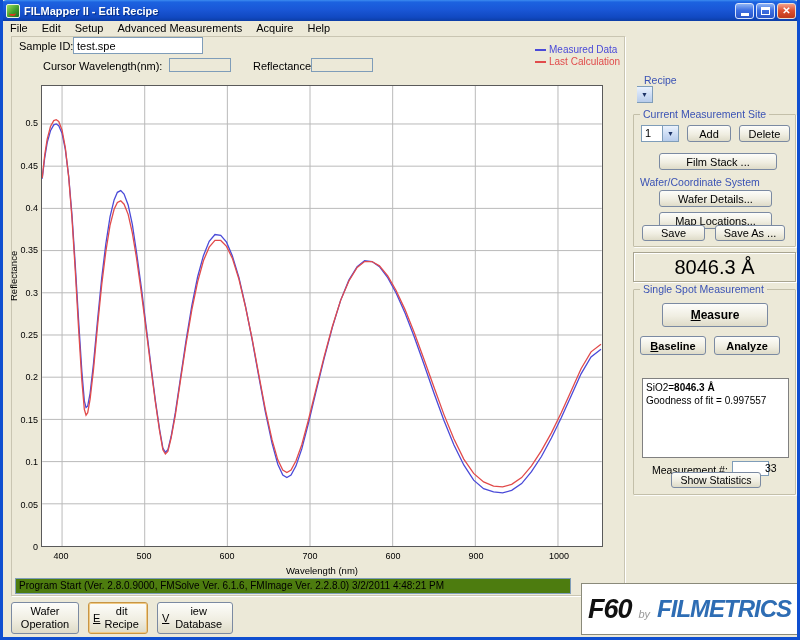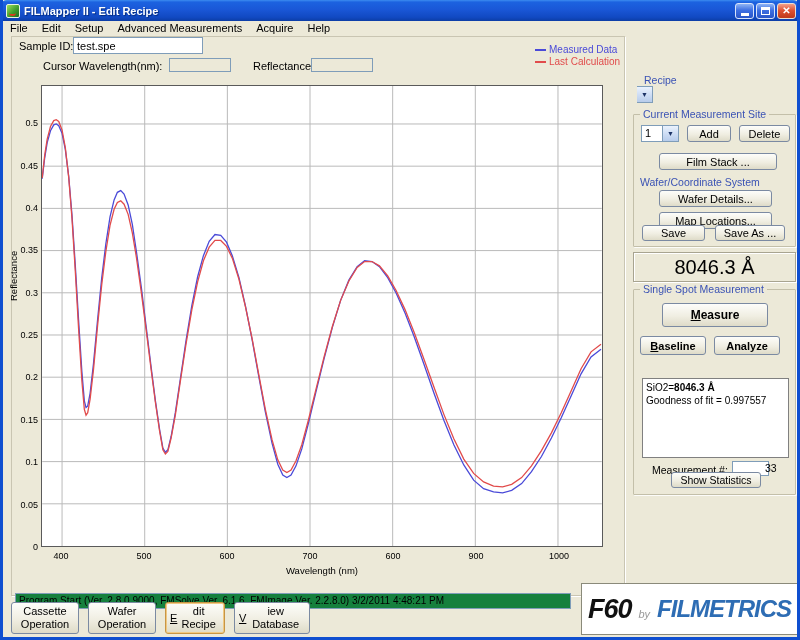--- a/index.html
+++ b/index.html
@@ -82,22 +82,22 @@
 
   .thickness-box { position:absolute; left:0; top:178px; width:163px; height:30px;
     border:1px solid #a8a490; box-shadow:inset 1px 1px 0 #fff, 1px 1px 0 #fff;
     display:flex; align-items:center; justify-content:center; font-size:20px; color:#000; }
 
   .result-box { position:absolute; left:8px; top:88px; width:147px; height:80px;
     border:1px solid #808080; background:#fff; font-size:10px; padding:2px 3px; line-height:13px; }
 
   
   .statusbar { position:absolute; left:12px; top:578px; width:556px; height:16px;
-    border:1px solid #7f9db9; background:#15803d; font-size:10px; line-height:14px; padding:0 3px;
-    white-space:nowrap; overflow:hidden;margin-top:15px; }
+    border:1px solid #7f9db9; background:#4d7c0f; font-size:10px; line-height:14px; padding:0 3px;
+    white-space:nowrap; overflow:hidden; }
   .bottom-nav { position:absolute; left:8px; top:602px; display:flex; gap:9px; }
   .bottom-nav .btn { height:32px; text-align:center; line-height:13px; font-size:11px; padding:0 4px; }
   .btn.active { border:1px solid #c89544; box-shadow:inset 0 0 0 1px #efc983; }
 
   .logo-box { position:absolute; left:578px; top:583px; width:217px; height:52px; background:#fff;
     border:1px solid #8a8a7a; display:flex; align-items:center; justify-content:center; gap:7px; }
   .logo-f60 { font-size:27px; font-weight:bold; font-style:italic; color:#111; letter-spacing:-1px; }
   .logo-by { font-size:11px; color:#9a9a9a; font-style:italic; margin-top:10px; }
   .logo-brand { font-size:24px; font-weight:bold; font-style:italic; letter-spacing:-1px; }
   u { text-decoration:underline; }
@@ -229,21 +229,20 @@
     </div>
     <span class="label" style="position:absolute; left:18px; top:174px; font-size:10.5px;">Measurement #:</span>
     <span class="sunken" style="position:absolute; left:98px; top:171px; width:34px; height:15px; font-size:10.5px; line-height:11px;padding-left:32px;">33</span>
   </div>
   <button class="btn" style="position:absolute; left:38px; top:398px; width:90px; height:16px; font-size:10.5px;">Show Statistics</button>
 </div>
 
 <div class="statusbar">Program Start (Ver. 2.8.0.9000, FMSolve Ver. 6.1.6, FMImage Ver. 2.2.8.0)  3/2/2011 4:48:21 PM</div>
 
 <div class="bottom-nav">
-  <button class="btn" style="width:68px;">Cassette Operation</button>
   <button class="btn" style="width:68px;">Wafer Operation</button>
   <button class="btn active" style="width:60px;"><u>E</u>dit Recipe</button>
   <button class="btn" style="width:76px;"><u>V</u>iew Database</button>
 </div>
 
 <div class="logo-box">
   <span class="logo-f60">F60</span>
   <span class="logo-by">by</span>
   <span class="logo-brand" id="logo-brand" style="color: rgb(46, 109, 180);">FILMETRICS</span>
 </div>

